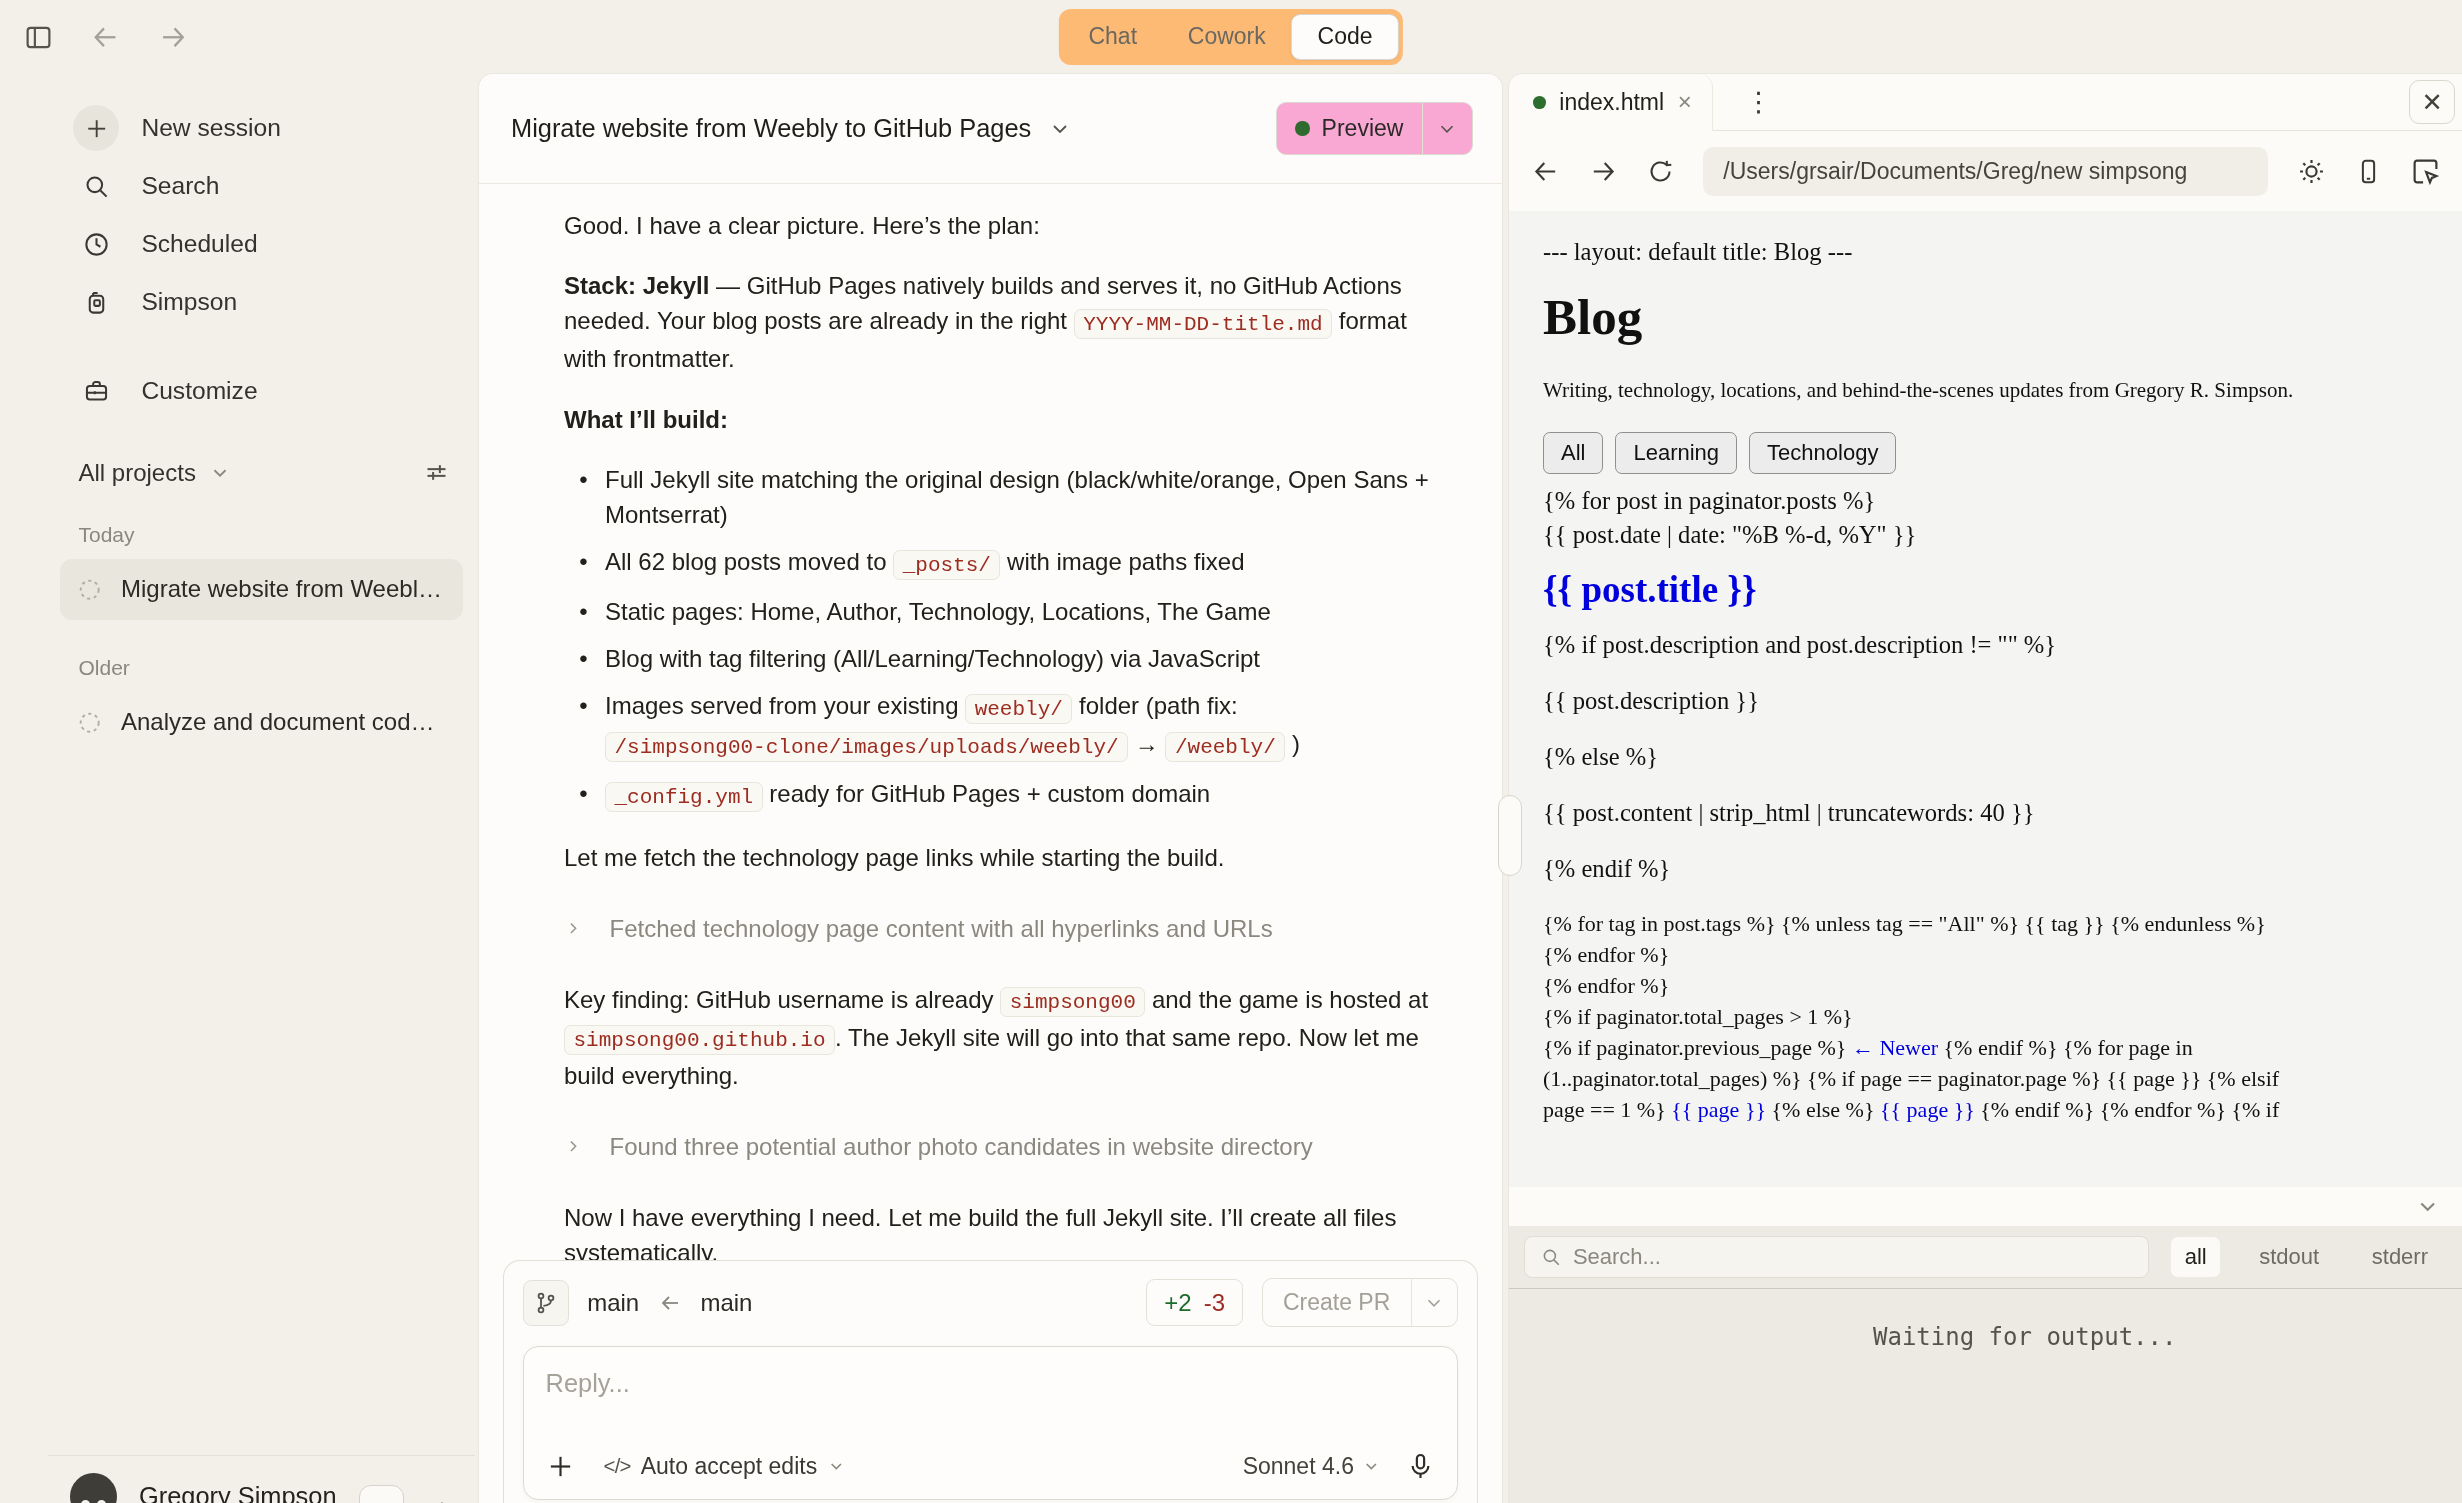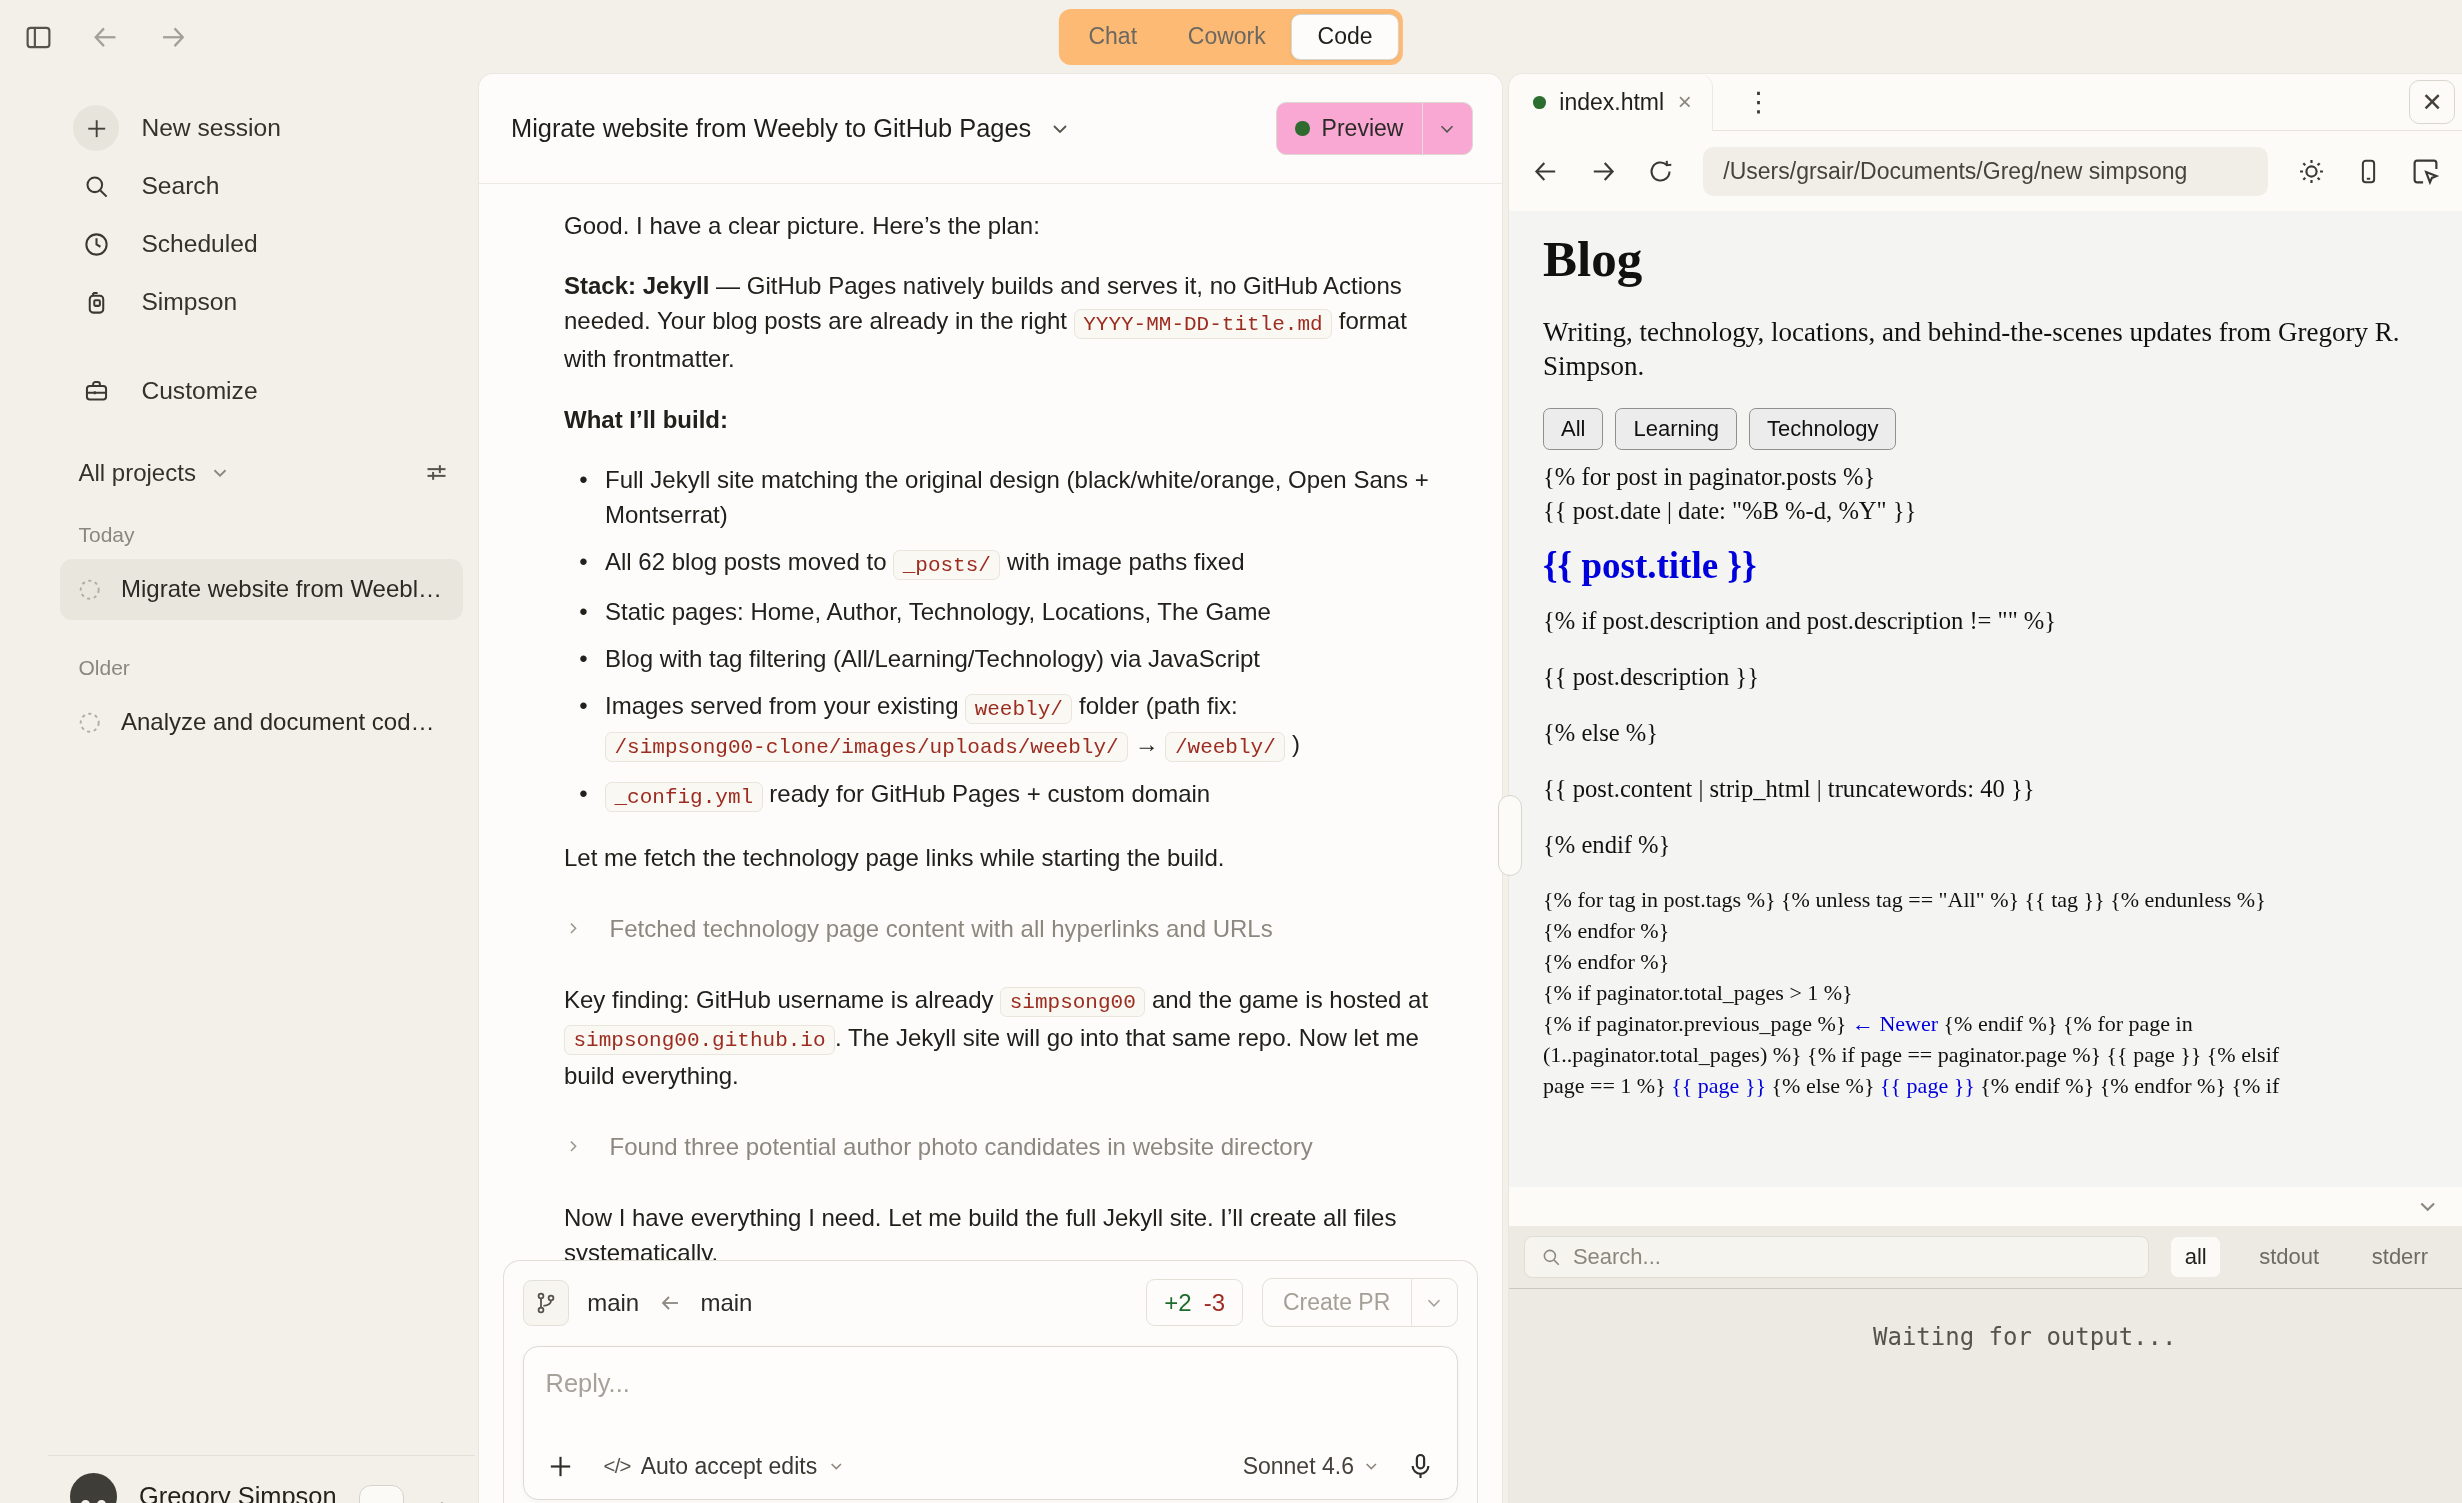--- a/index.html
+++ b/index.html
@@ -103,21 +103,21 @@
   .panel-close{ margin:6px 6.8px 0 auto; width:46px; height:44px; border:0.8px solid #d9d6cd; border-radius:10.2px;
                 display:flex; align-items:center; justify-content:center; color:#44423b; font-size:25.4px; background:#fcfbf8; cursor:pointer; }
   .browser-bar{ height:80px; flex:none; display:flex; align-items:center; padding:0 22px; gap:29px; color:#3b3933; }
   .nav-ic{ cursor:pointer; flex:none; }
   .url-pill{ flex:1; height:49px; background:#f0eee7; border-radius:10.2px; display:flex; align-items:center;
              padding:0 20.3px; font-size:23px; color:#45433c; white-space:nowrap; overflow:hidden; cursor:text; }
   .viewport{ height:976px; flex:none; background:#f4f4f2; padding:24px 30.5px 0 34px; overflow:hidden;
              font-family:"Liberation Serif","DejaVu Serif",serif; color:#111; }
   .pv-meta{ font-size:24.6px; line-height:34px; margin-bottom:24px; white-space:nowrap; }
   .pv-h1{ font-size:51px; font-weight:700; line-height:48px; margin-bottom:32px; }
-  .pv-lead{ font-size:27px; line-height:34px; margin-bottom:25.4px; max-width:864px; }
+  .pv-lead{ font-size:21px; line-height:34px; margin-bottom:25.4px; max-width:864px; }
   .pv-buttons{ display:flex; gap:12px; margin-bottom:10.2px; }
   .pv-buttons button{ font-family:"Liberation Sans",sans-serif; font-size:22px; color:#111; background:#ececec;
                       border:0.8px solid #8f8f8f; border-radius:6.8px; padding:6.8px 17px; cursor:pointer; }
   .pv-tight{ font-size:24.6px; line-height:34px; white-space:nowrap; overflow:hidden; }
   .pv-h2{ font-size:37px; font-weight:700; line-height:42px; margin:17px 0; }
   .pv-h2 a{ color:#0000dd; }
   .pv-para{ font-size:24.6px; line-height:34px; margin-bottom:22px; white-space:nowrap; overflow:hidden; }
   .pv-tail{ font-size:22px; line-height:31px; white-space:nowrap; overflow:hidden; }
   .viewport a{ color:#0000dd; cursor:pointer; }
   .pv-strip{ height:39px; flex:none; display:flex; align-items:center; justify-content:flex-end; padding-right:22px; color:#8a877e; }
@@ -445,20 +445,21 @@
           </svg>
       </span>
       <span class="nav-ic">
         <svg width="29" height="29" viewBox="0 0 24 24" fill="none" stroke="currentColor" stroke-width="1.8">
             <path d="M10 21 H5 a2 2 0 0 1 -2 -2 V5 a2 2 0 0 1 2 -2 h14 a2 2 0 0 1 2 2 v5"></path>
             <path d="M12.5 12.5 l8.5 3.2 -3.7 1.6 -1.6 3.7 z"></path>
           </svg>
       </span>
     </div>
     <div class="viewport" id="viewport">
+        <div class="pv-meta">--- layout: default title: Blog ---</div>
         <div class="pv-h1">Blog</div>
         <div class="pv-lead">Writing, technology, locations, and behind-the-scenes updates from Gregory R. Simpson.</div>
         <div class="pv-buttons">
           <button>All</button>
           <button>Learning</button>
           <button>Technology</button>
         </div>
         <div class="pv-tight">{% for post in paginator.posts %}</div>
         <div class="pv-tight">{{ post.date | date: "%B %-d, %Y" }}</div>
         <div class="pv-h2"><a>{{ post.title }}</a></div>

